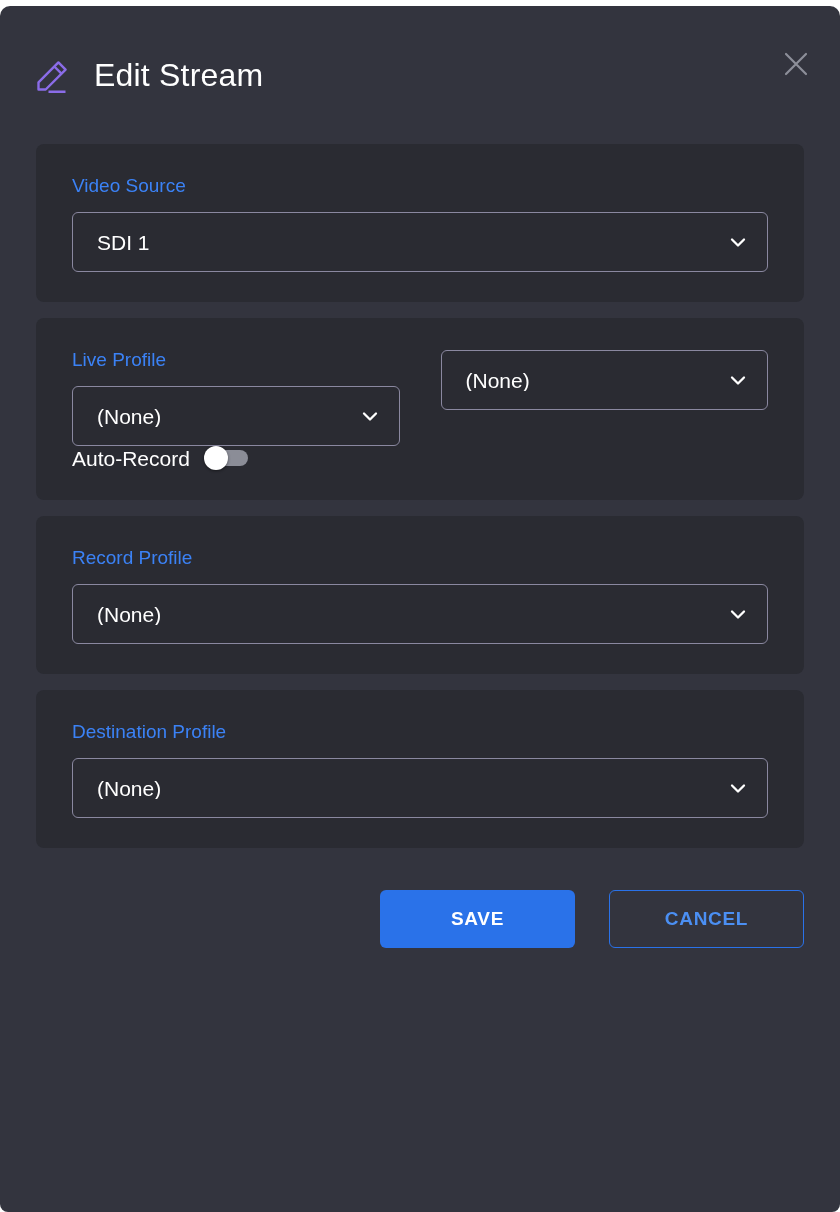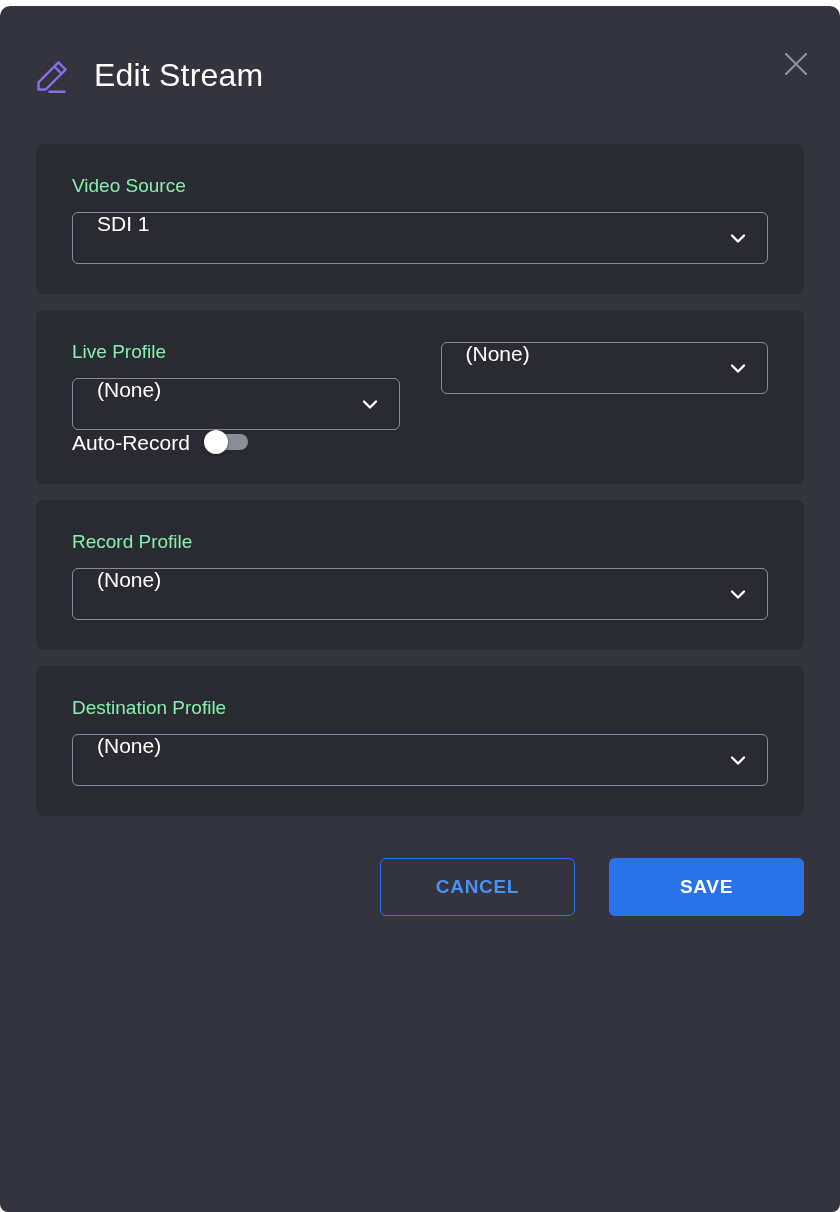--- a/index.html
+++ b/index.html
@@ -84,35 +84,36 @@
   .card {
     background: #2a2b32;
     border-radius: 8px;
     margin-bottom: 16px;
     padding: 32px 36px 30px 36px;
   }
 
   .card:last-of-type { margin-bottom: 0; }
 
   .field-label {
-    color: #86efac;
+    color: #3b82f6;
     font-size: 19px;
     font-weight: 400;
     line-height: 1;
     margin-bottom: 17px;
     white-space: nowrap;
   }
 
   .select-box {
     position: relative;
-    height: 52px;
+    height: 60px;
     border: 1px solid #8a88a0;
     border-radius: 6px;
     background: transparent;
     display: flex;
+    align-items: center;
     padding: 0 46px 0 24px;
     cursor: pointer;
   }
 
   .select-value {
     color: #ffffff;
     font-size: 21px;
     font-weight: 400;
     line-height: 1;
     white-space: nowrap;
@@ -304,18 +305,18 @@
           <span class="select-value">(None)</span>
           <svg class="chevron-icon" viewBox="0 0 22 22" fill="none">
             <path d="M5 8.5 L11 14.5 L17 8.5" stroke="#ffffff" stroke-width="2.3" stroke-linecap="round" stroke-linejoin="round"></path>
           </svg>
         </div>
       </div>
 
     </div>
 
     <div class="modal-footer">
+      <button class="btn btn-save">SAVE</button>
       <button class="btn btn-cancel">CANCEL</button>
-      <button class="btn btn-save">SAVE</button>
     </div>
 
   </div>
 </div>
 
 </body></html>

